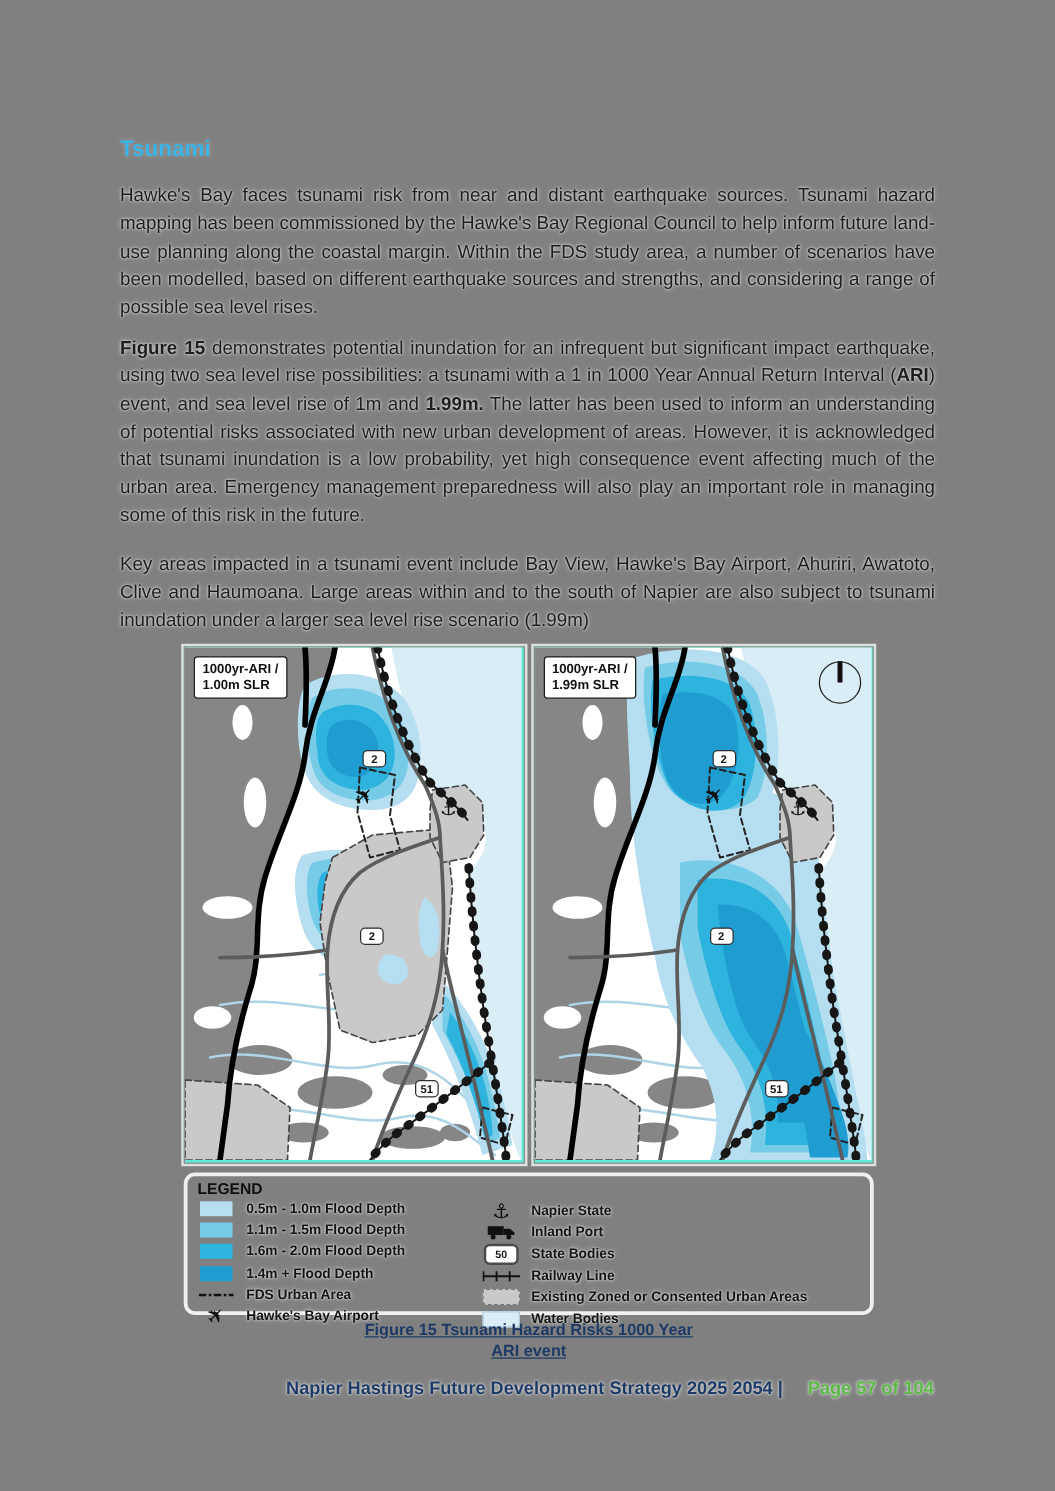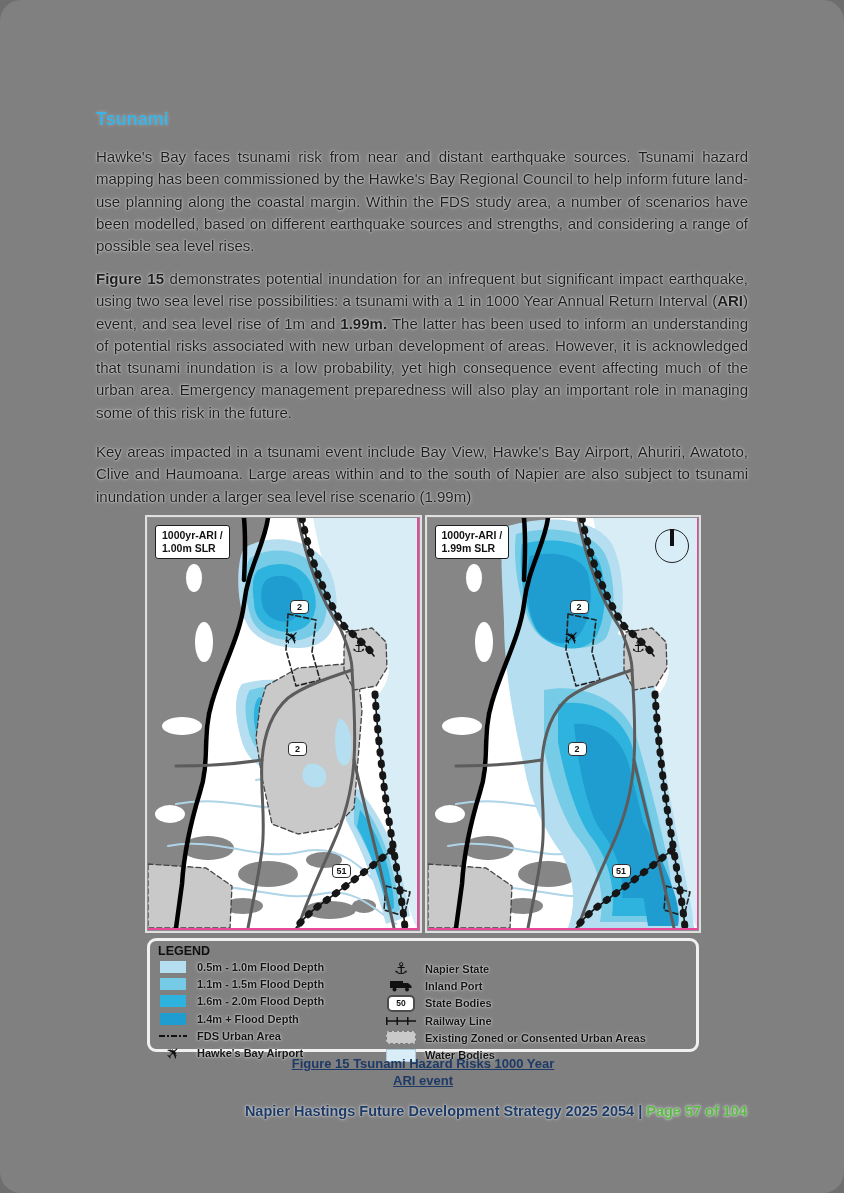--- a/index.html
+++ b/index.html
@@ -1,29 +1,29 @@
 <!DOCTYPE html>
 <html><head>
 <meta charset="utf-8">
 <style>
   html,body{margin:0;padding:0;background:#6e6e6e;}
   .page{position:relative;width:844px;height:1193px;background:#808080;
-        font-family:"Liberation Sans",sans-serif;overflow:hidden;border-radius:21px;}
+        font-family:"Liberation Sans",sans-serif;overflow:hidden;}
   .halo{text-shadow:0 0 2px rgba(255,255,255,.85),0 0 4px rgba(255,255,255,.45);}
   .heading{position:absolute;left:96px;top:109px;font-size:18px;font-weight:bold;
            color:#3cb4e6;text-shadow:0 0 2px rgba(0,0,0,.35),0 0 3px rgba(255,255,255,.6);}
   .para{position:absolute;left:96px;width:652px;font-size:15px;line-height:22.3px;
         color:#1e1e1e;text-align:justify;}
   .p1{top:146px;} .p2{top:268px;} .p3{top:441px;}
   .para b{font-weight:bold;}
 
   
   .figure{position:absolute;left:147px;top:517px;width:552px;}
   .maps-row{display:flex;gap:7px;}
-  .map-panel{position:relative;width:271px;height:412px;background:#ec4899;
+  .map-panel{position:relative;width:271px;height:412px;background:#5eead4;
              border:1px solid #8f8f8f;box-shadow:0 0 0 2px rgba(240,240,240,.85);}
   .map-panel svg{display:block;}
   .map-label-box{position:absolute;left:7px;top:7px;background:#fff;border:1.5px solid #1d1d1d;
                  border-radius:3px;padding:3px 6px 3px 6px;font-size:10.5px;line-height:13px;
                  font-weight:bold;color:#111;white-space:nowrap;}
   .shield{position:absolute;width:17px;height:12px;background:#fff;border:1.5px solid #2e2e2e;
           border-radius:4px;display:flex;align-items:center;justify-content:center;
           font-size:9px;font-weight:bold;color:#111;}
   .map-icon{position:absolute;color:#0d0d0d;font-family:"DejaVu Sans",sans-serif;line-height:1;}
   .plane-glyph{font-size:19px;transform:rotate(-45deg);}
@@ -49,21 +49,21 @@
   .sw-water{width:28px;height:11px;background:#d9edf6;border:1px solid #aecbd9;}
   .lg-shield{width:24px;height:13px;background:#fff;border:2px solid #4c4c4c;border-radius:5px;
              display:flex;align-items:center;justify-content:center;font-size:8.5px;font-weight:bold;color:#111;}
   .lg-plane{font-size:17px;color:#0d0d0d;font-family:"DejaVu Sans",sans-serif;transform:rotate(-45deg);}
   .lg-anchor{font-size:16px;color:#0d0d0d;font-family:"DejaVu Sans",sans-serif;}
 
   .caption{position:absolute;left:147px;top:1056px;width:552px;text-align:center;
            font-size:13px;font-weight:bold;color:#1d3a66;line-height:16.5px;text-decoration:underline;}
   .footer{position:absolute;right:97px;top:1103px;font-size:14.5px;font-weight:bold;color:#1d3a66;
           white-space:nowrap;}
-  .footer .green{color:#5cb947;}
+  .footer .green{color:#5cb947;margin-left:16px;}
 </style>
 </head>
 <body>
 
 <div class="page">
 
   <div class="heading">Tsunami</div>
 
   <div class="para p1 halo">Hawke's Bay faces tsunami risk from near and distant earthquake sources. Tsunami hazard mapping has been commissioned by the Hawke's Bay Regional Council to help inform future land-use planning along the coastal margin. Within the FDS study area, a number of scenarios have been modelled, based on different earthquake sources and strengths, and considering a range of possible sea level rises.</div>
 

